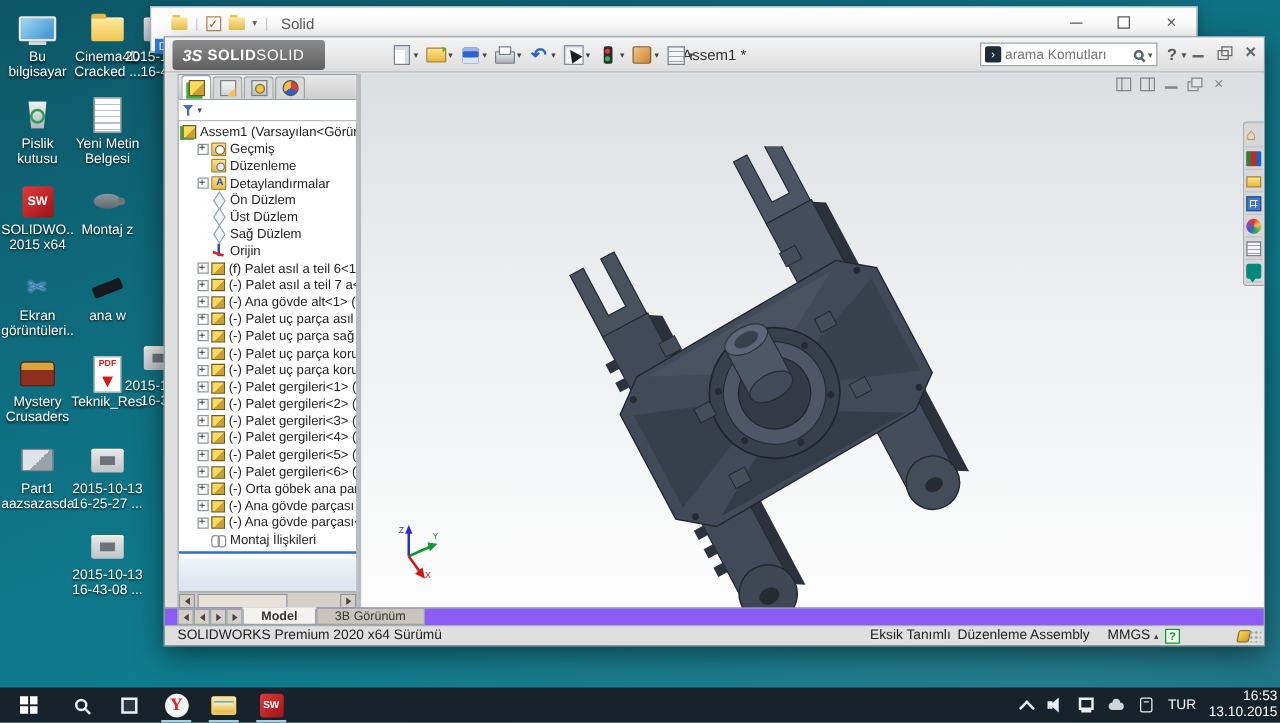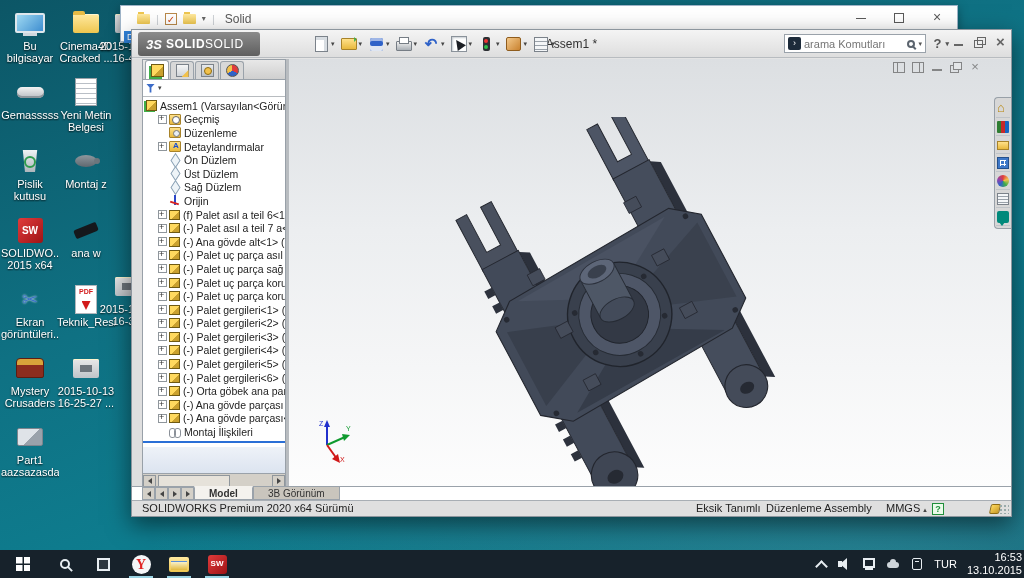--- a/index.html
+++ b/index.html
@@ -238,21 +238,21 @@
   .tpico[data-icon="palette"]::after { content:""; position:absolute; inset:2px;
     background:linear-gradient(#fff 0 1px, transparent 1px) 0 0/100% 4px, linear-gradient(90deg,#fff 0 1px, transparent 1px) 0 0/4px 100%; }
   .tpico[data-icon="appearances"] { border-radius:50%;
     background:conic-gradient(#e03b3b,#f2c14b,#3fae49,#2f62c8,#8e44ad,#e03b3b); }
   .tpico[data-icon="props"] { background:repeating-linear-gradient(#f4f6f8 0 2px, #9aa2aa 2px 3px); border:1px solid #7b828a; }
   .tpico[data-icon="forum"] { background:#00897b; border-radius:2px; }
   .tpico[data-icon="forum"]::after { content:""; position:absolute; left:2px; bottom:-3px; width:0; height:0;
     border-left:3px solid transparent; border-right:3px solid transparent; border-top:4px solid #00897b; }
 
   
-  #sw-tabbar { position:absolute; left:0; bottom:16px; width:879px; height:14px; background:#ffffff;
+  #sw-tabbar { position:absolute; left:0; bottom:16px; width:879px; height:14px; background:#8b5cf6;
     border-top:1px solid #9aa2aa; display:flex; align-items:stretch; font-size:10px; }
   #tab-nav { display:flex; margin-left:10px; }
   .nbtn { width:13px; border:1px solid #9aa2aa; background:#d4d0c8; display:flex; align-items:center; justify-content:center; }
   .nbtn::before { content:""; width:0; height:0; border-top:3px solid transparent; border-bottom:3px solid transparent; }
   .nbtn.first::before, .nbtn.prev::before { border-right:4px solid #444; }
   .nbtn.next::before, .nbtn.last::before { border-left:4px solid #444; }
   .doctab { padding:0 14px; display:flex; align-items:center; border:1px solid #9aa2aa; border-top:none;
     background:#c9c5bd; color:#333; }
   .doctab.active { background:#f4f2ee; font-weight:bold; border-top:2px solid #f4f2ee; margin-top:-1px; }
 
@@ -323,24 +323,20 @@
 <body>
 
 <div id="wallpaper" data-name="desktop-wallpaper"></div>
 
 <div class="dcol" id="dcol1" data-name="desktop-icon-column-1">
   <div class="dcell" data-name="desktop-icon">
     <div class="di" data-name="desktop-icon-image" data-icon="pc"></div>
     <div class="dlabel" data-name="desktop-icon-label">Bu bilgisayar</div>
   </div>
 
-  <div class="dcell" data-name="desktop-icon">
-    <div class="di" data-name="desktop-icon-image" data-icon="drive"></div>
-    <div class="dlabel" data-name="desktop-icon-label">Gemasssss</div>
-  </div>
 
   <div class="dcell" data-name="desktop-icon">
     <div class="di" data-name="desktop-icon-image" data-icon="recycle"></div>
     <div class="dlabel" data-name="desktop-icon-label">Pislik kutusu Arada tem...</div>
   </div>
 
   <div class="dcell" data-name="desktop-icon">
     <div class="di" data-name="desktop-icon-image" data-icon="sw"></div>
     <div class="dlabel" data-name="desktop-icon-label">SOLIDWO... 2015 x64 E...</div>
   </div>
@@ -386,20 +382,24 @@
   <div class="dcell" data-name="desktop-icon">
     <div class="di" data-name="desktop-icon-image" data-icon="pdf"></div>
     <div class="dlabel" data-name="desktop-icon-label">Teknik_Resi...</div>
   </div>
 
   <div class="dcell" data-name="desktop-icon">
     <div class="di" data-name="desktop-icon-image" data-icon="video"></div>
     <div class="dlabel" data-name="desktop-icon-label">2015-10-13 16-25-27 ...</div>
   </div>
 
+  <div class="dcell" data-name="desktop-icon">
+    <div class="di" data-name="desktop-icon-image" data-icon="video"></div>
+    <div class="dlabel" data-name="desktop-icon-label">2015-10-13 16-43-08 ...</div>
+  </div>
 </div>
 <div class="dcol" style="left:100px; width:56px;" data-name="desktop-icon-column-3">
   <div class="dcell" data-name="desktop-icon">
     <div class="di" data-name="desktop-icon-image" data-icon="video"></div>
     <div class="dlabel" data-name="desktop-icon-label">2015-10-13 16-4...</div>
   </div>
 
   <div class="dcell" data-name="desktop-icon">
     <div class="di" data-name="desktop-icon-image" data-icon="video"></div>
     <div class="dlabel" data-name="desktop-icon-label">2015-10-13 16-3...</div>

